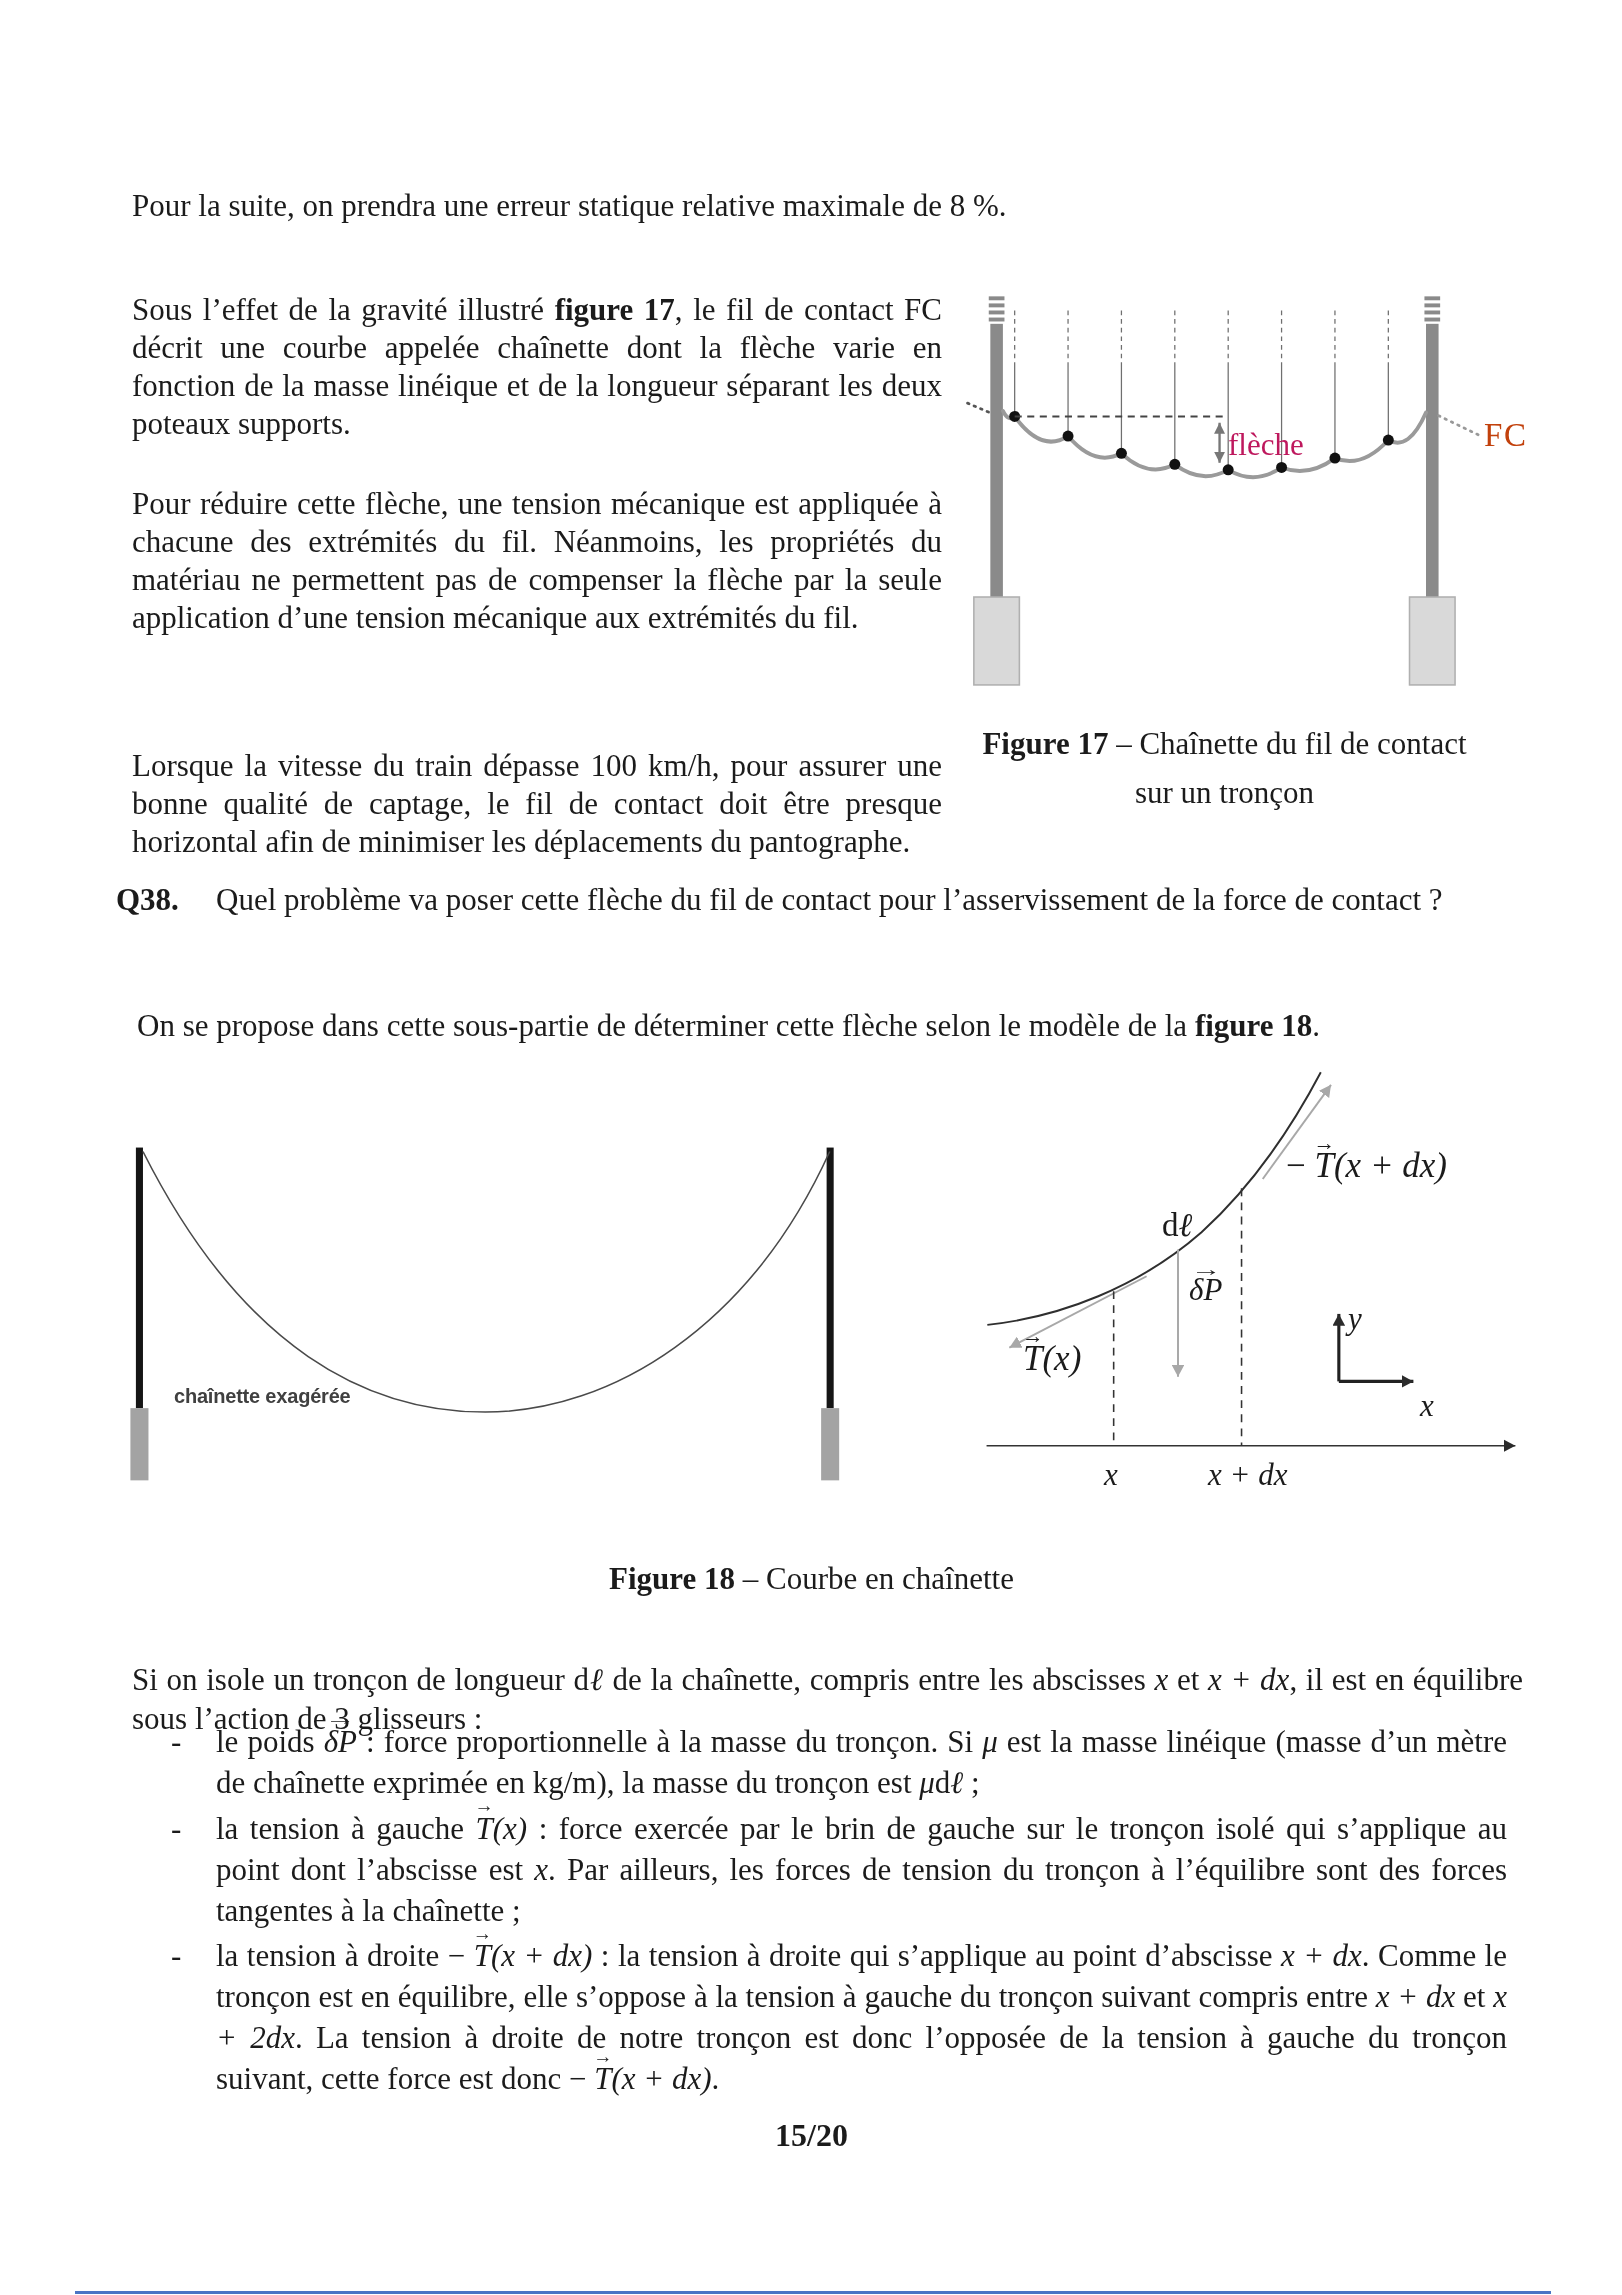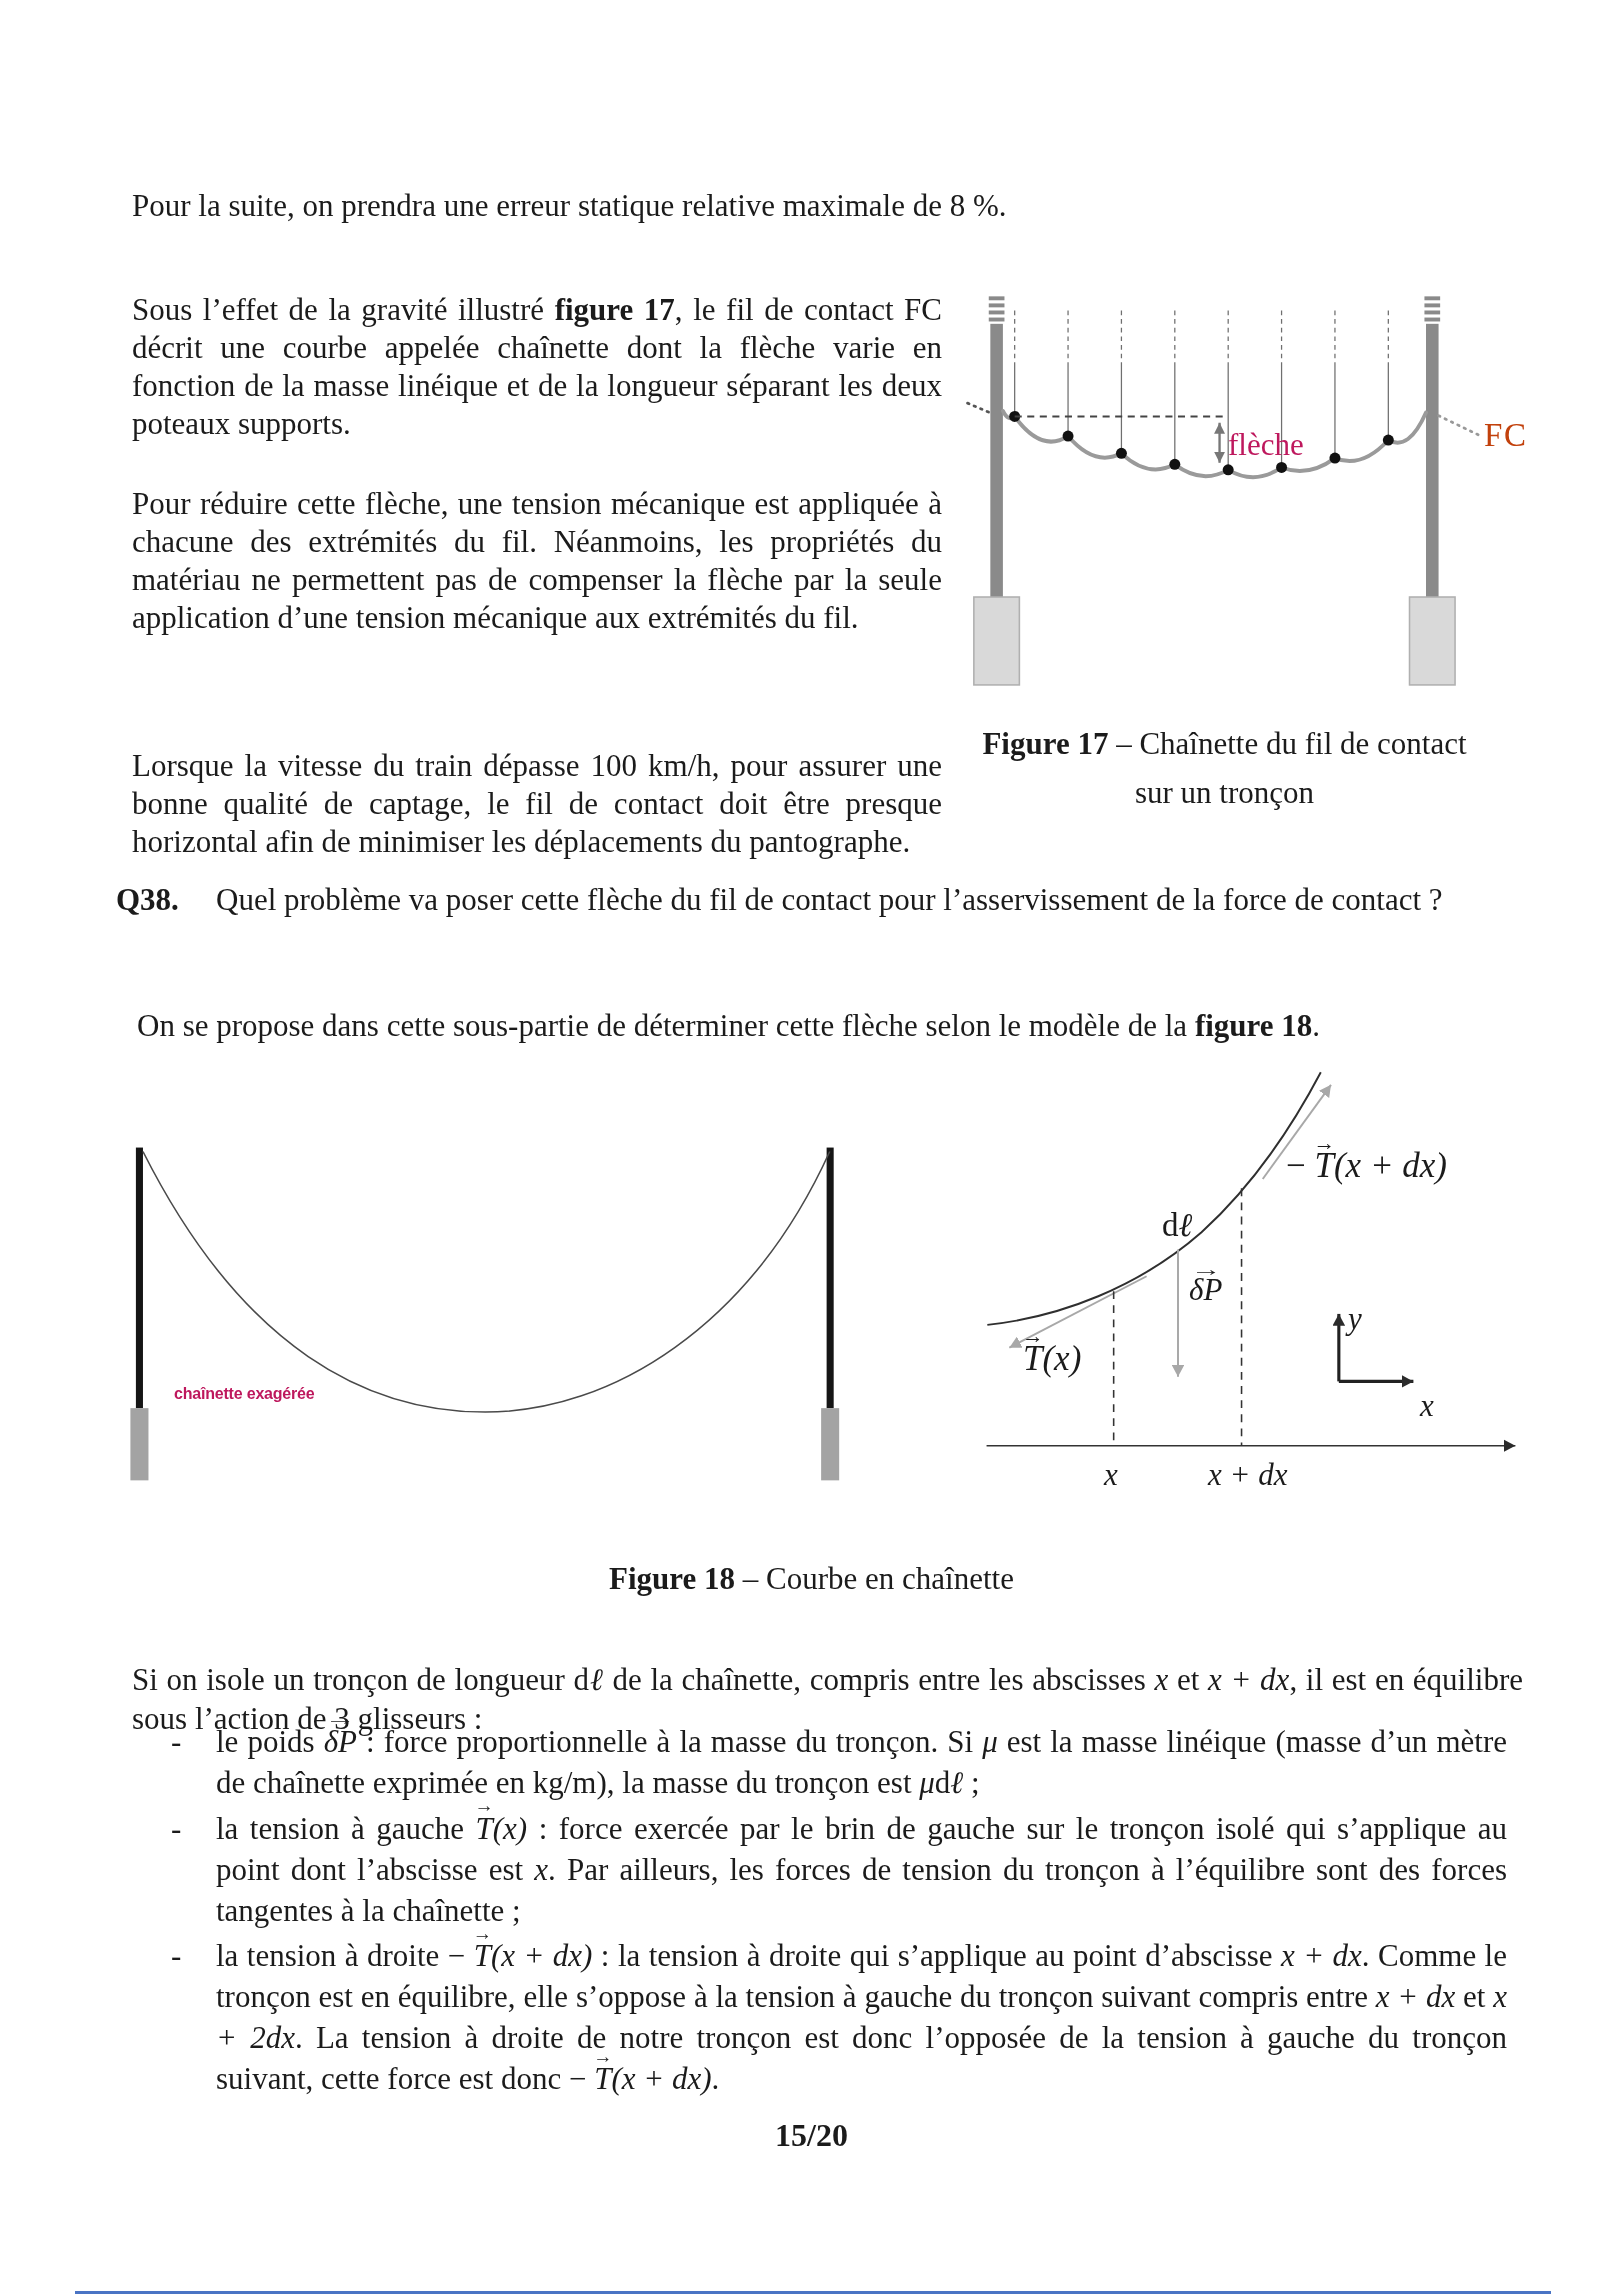--- a/index.html
+++ b/index.html
@@ -37,21 +37,21 @@
   .p6{left:116px;top:1644px;width:1391px;line-height:39px;}
   .blist{position:absolute;left:116px;top:1721px;width:1391px;list-style:none;margin:0;padding:0;}
   .blist li{position:relative;padding-left:100px;margin:0 0 4.7px 0;font-size:31px;line-height:41px;text-align:justify;}
   .blist li::before{content:"-";position:absolute;left:55px;top:0;}
   .pagenum{position:absolute;left:0;top:2117px;width:1623px;text-align:center;font-weight:700;font-size:32px;}
   .footer-line{position:absolute;left:75px;top:2291px;width:1476px;height:3.1px;background:#4a74c4;}
   
   .flabel{position:absolute;white-space:nowrap;}
   .lbl-fleche{left:262px;top:148px;font-size:31px;color:#be185d;}
   .lbl-fc{left:518px;top:138px;font-size:33px;color:#c2410c;letter-spacing:1.6px;}
-  .lbl-chainette{left:64px;top:262px;font-family:"Liberation Sans","DejaVu Sans",sans-serif;font-weight:700;font-size:16px;letter-spacing:-0.2px;color:#be185d;}
+  .lbl-chainette{left:64px;top:262px;font-family:"Liberation Sans","DejaVu Sans",sans-serif;font-weight:700;font-size:20px;letter-spacing:-0.2px;color:#404040;}
   .lbl-tr{left:320px;top:102px;font-size:35px;}
   .lbl-dl{left:196px;top:163px;font-size:33px;}
   .lbl-dp{left:223px;top:228px;font-size:31px;}
   .lbl-tl{left:57px;top:295px;font-size:35px;}
   .lbl-y{left:382px;top:257px;font-size:31px;font-style:italic;}
   .lbl-xf{left:454px;top:344px;font-size:31px;font-style:italic;}
   .lbl-xa{left:138px;top:413px;font-size:31px;font-style:italic;}
   .lbl-xdx{left:242px;top:413px;font-size:31px;font-style:italic;}
 </style>
 </head>

